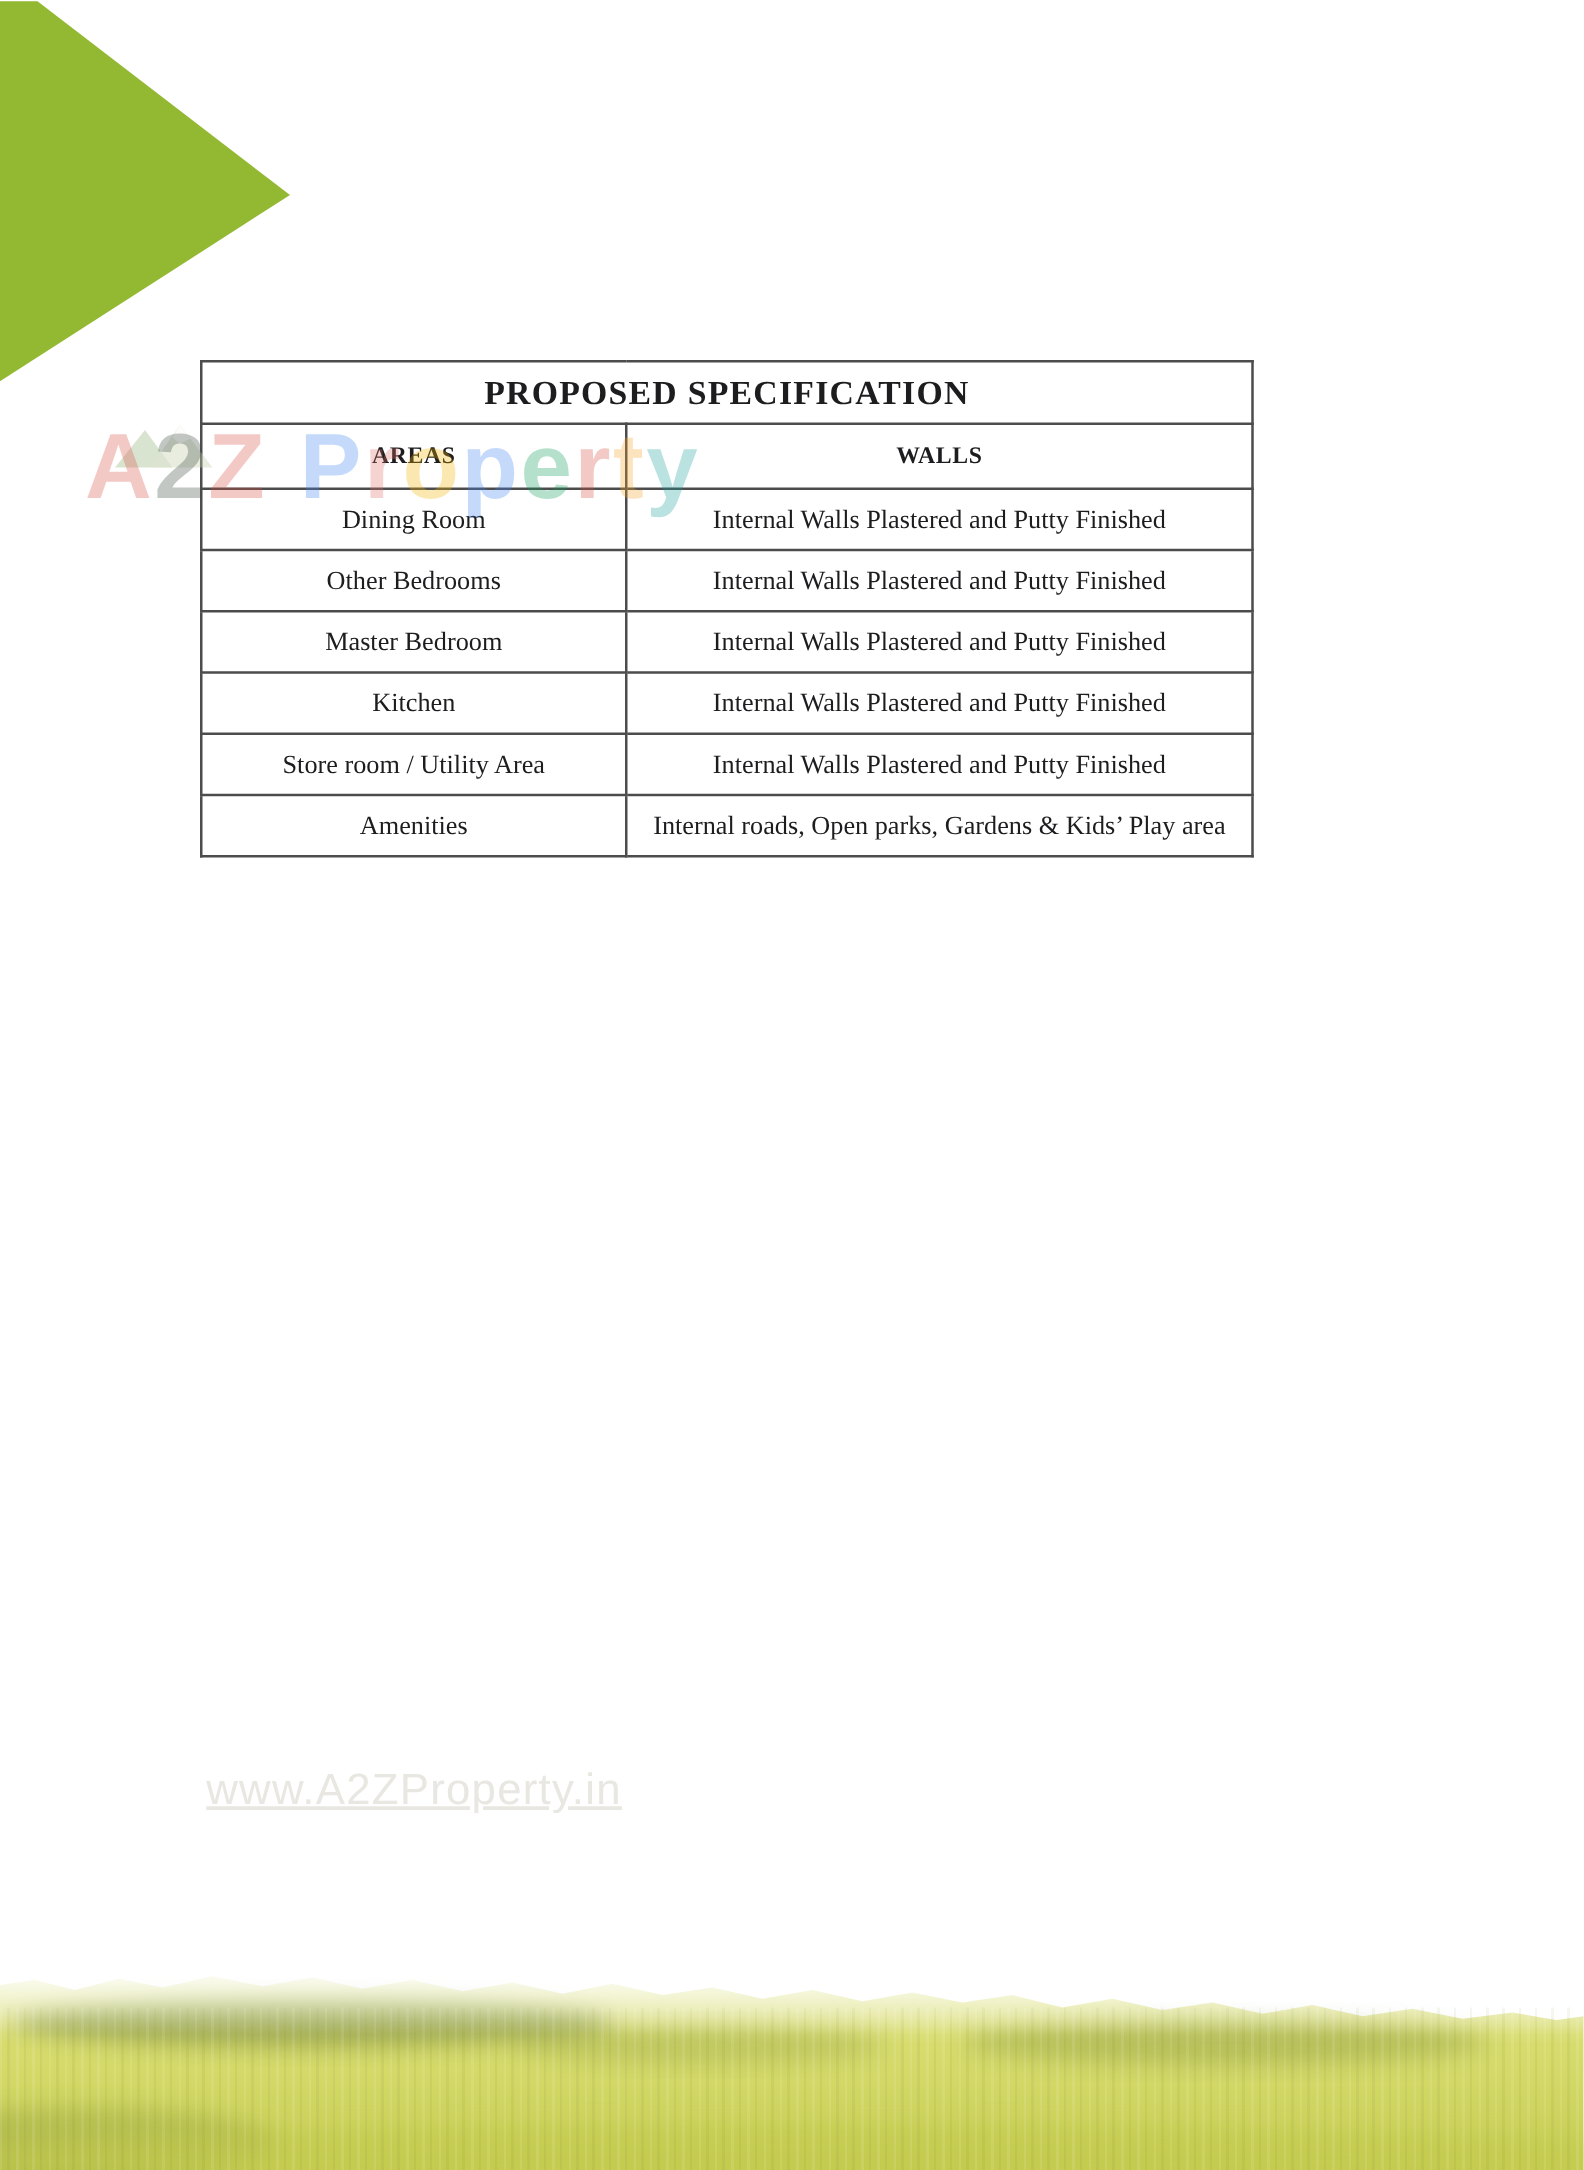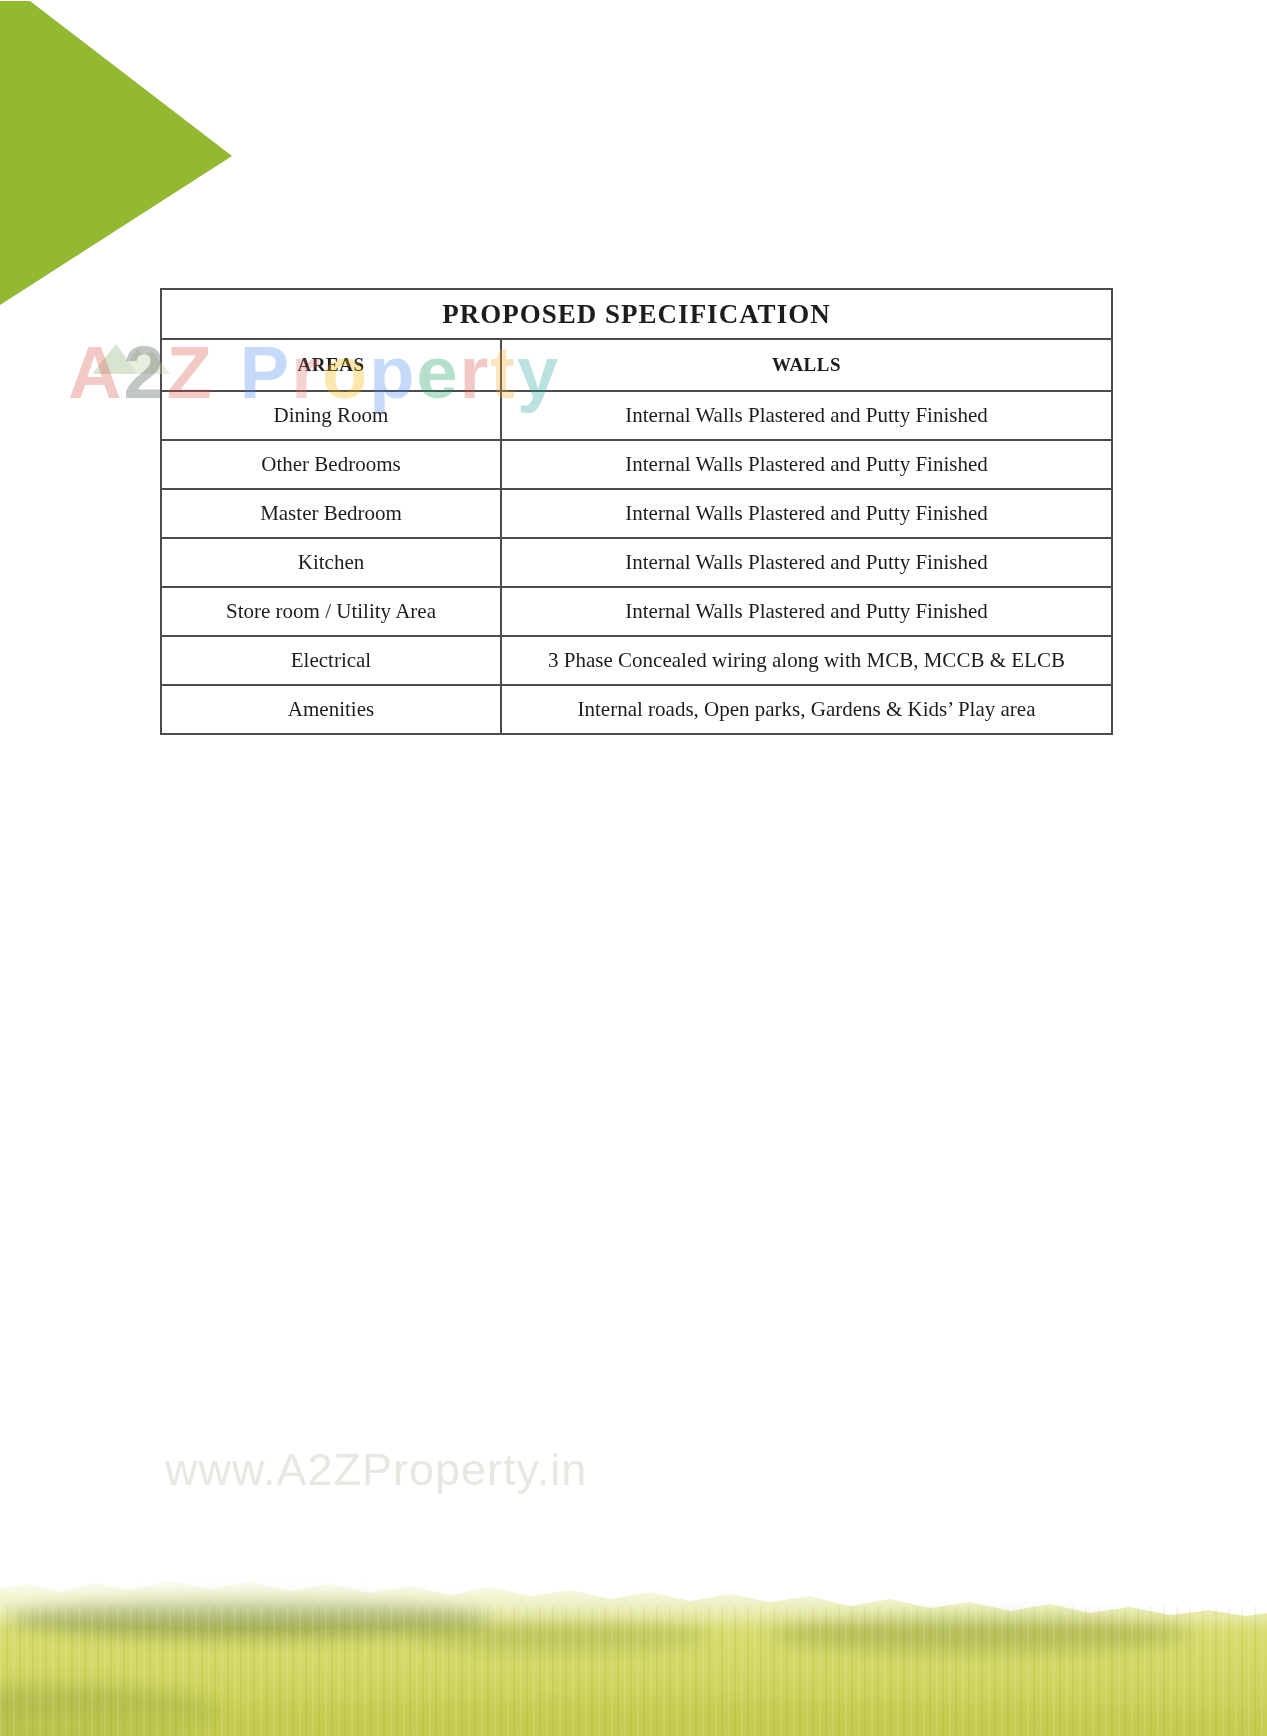--- a/index.html
+++ b/index.html
@@ -5,21 +5,21 @@
   html,body{margin:0;padding:0;}
   body{
     width:1267px;height:1736px;position:relative;overflow:hidden;
     background:#ffffff;font-family:"Liberation Serif",serif;
   }
 
   
   .corner-triangle{position:absolute;left:0;top:0;z-index:1;}
 
   
-  .spec-wrap{position:absolute;left:160px;top:288px;width:953px;z-index:2;}
+  .spec-wrap{position:absolute;left:160px;top:288px;width:843px;z-index:2;}
   table.spec{
     width:100%;border-collapse:collapse;table-layout:fixed;
     color:#1d1d1f;
   }
   table.spec td,table.spec th{
     border:2px solid #4c4c4c;text-align:center;vertical-align:middle;
     padding:2px 8px;background:transparent;
   }
   .spec .title-cell{
     height:44px;font-size:27px;font-weight:bold;letter-spacing:1px;
@@ -32,23 +32,24 @@
   .logo-watermark{
     position:absolute;left:68px;top:330px;z-index:3;pointer-events:none;
     font-family:"Liberation Sans",sans-serif;font-weight:bold;
     font-size:74px;letter-spacing:2px;opacity:.30;white-space:nowrap;
   }
   .logo-watermark .w2{margin-left:26px;}
   .logo-mountains{position:absolute;left:86px;top:336px;z-index:3;opacity:.55;pointer-events:none;}
 
   
   .url-watermark{
-    position:absolute;left:165px;top:1444px;z-index:1;pointer-events:none;
-    font-family:"Liberation Sans",sans-serif;font-size:45px;letter-spacing:1px;
+    position:absolute;left:165px;top:1412px;z-index:1;pointer-events:none;
+    font-family:"Liberation Sans",sans-serif;font-size:35px;letter-spacing:1px;
     font-weight:normal;
+    text-decoration:underline;
   }
 
   
   .grass{position:absolute;left:0;bottom:0;width:1267px;height:170px;z-index:1;}
   .grass-streaks{
     position:absolute;left:0;bottom:0;width:1267px;height:130px;z-index:2;
     background:repeating-linear-gradient(90deg,
       rgba(255,255,255,.10) 0 2px, rgba(0,0,0,0) 2px 6px,
       rgba(120,135,55,.10) 6px 8px, rgba(0,0,0,0) 8px 13px);
     pointer-events:none;
@@ -104,24 +105,20 @@
       </tr>
       <tr class="data-row">
         <td>Kitchen</td>
         <td>Internal Walls Plastered and Putty Finished</td>
       </tr>
       <tr class="data-row">
         <td>Store room / Utility Area</td>
         <td>Internal Walls Plastered and Putty Finished</td>
       </tr>
       <tr class="data-row">
-        <td>Electrical</td>
-        <td>3 Phase Concealed wiring along with MCB, MCCB &amp; ELCB</td>
-      </tr>
-      <tr class="data-row">
         <td>Amenities</td>
         <td>Internal roads, Open parks, Gardens &amp; Kids’ Play area</td>
       </tr>
     </tbody>
   </table>
 </div>
 
 <div class="url-watermark" style="color: rgb(233, 231, 225);">www.A2ZProperty.in</div>
 
 <svg class="grass" width="1267" height="170" viewBox="0 0 1267 170" aria-hidden="true">

